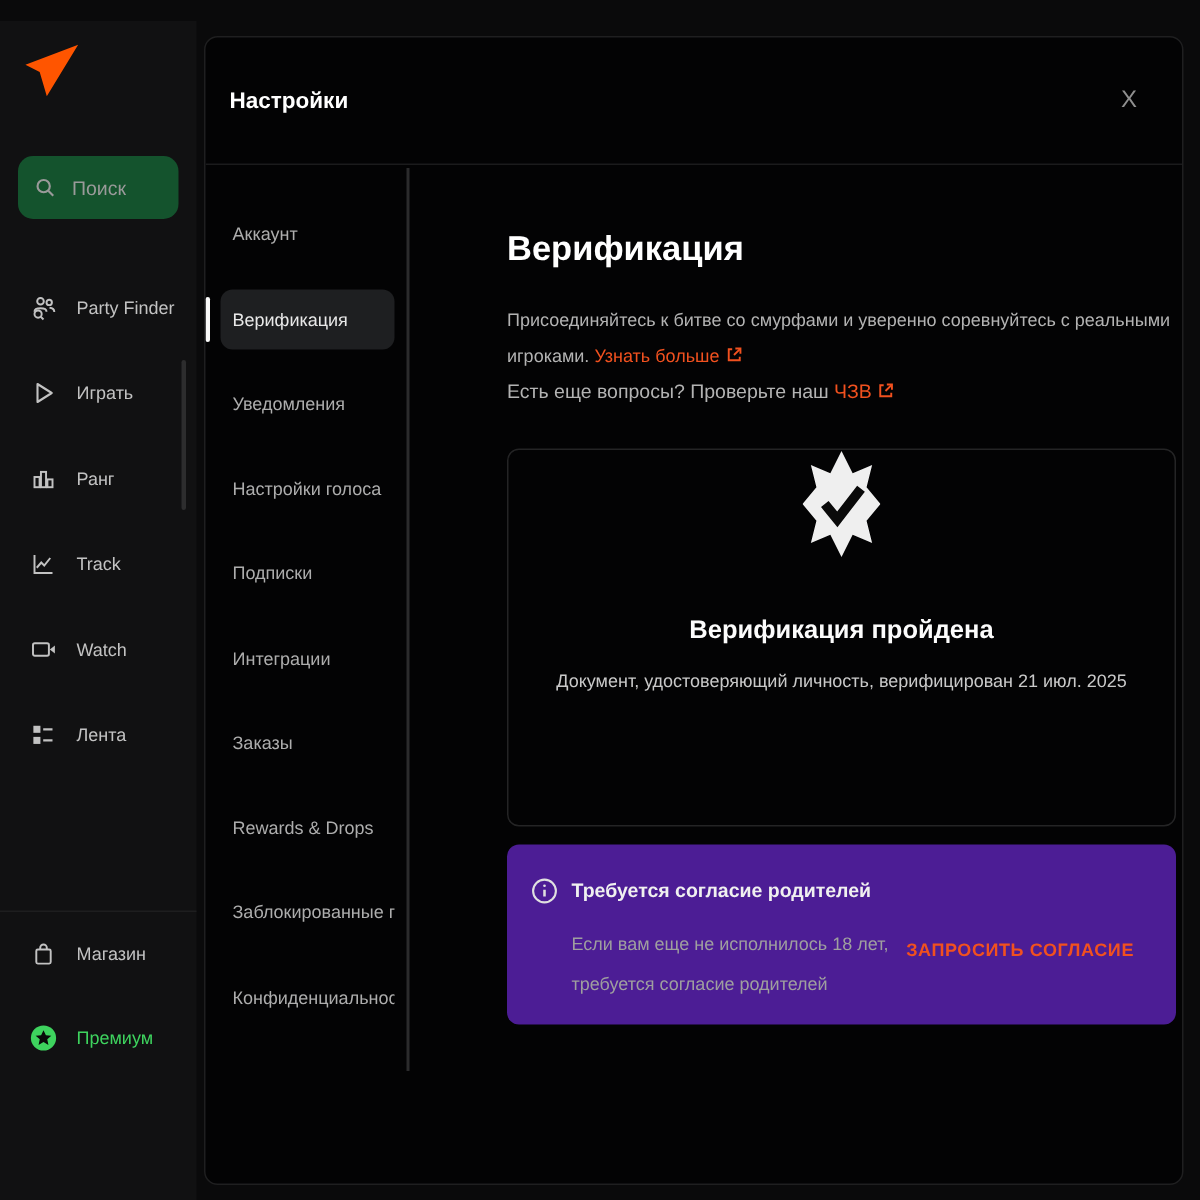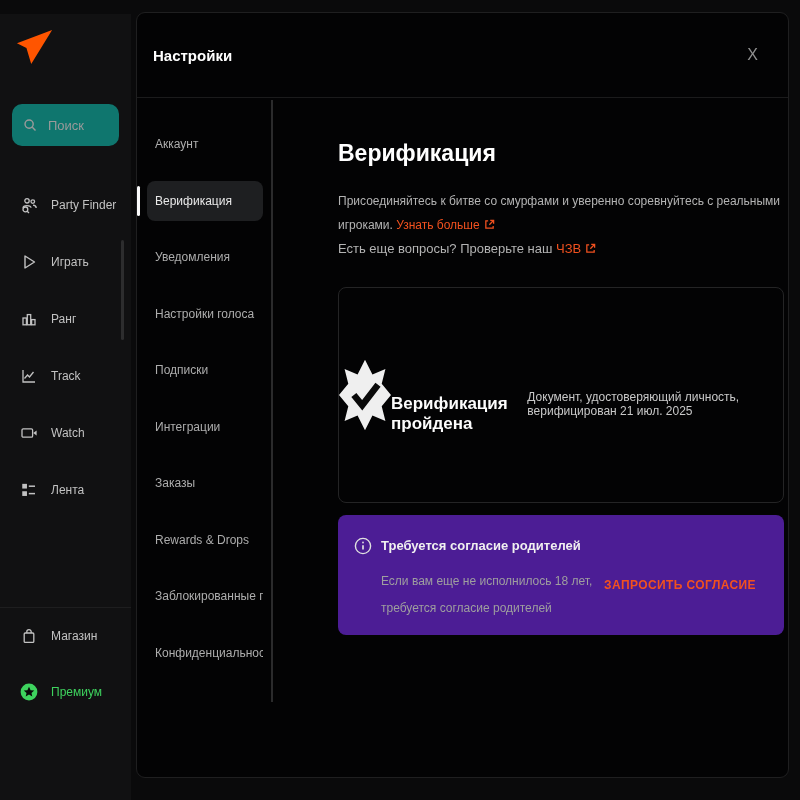--- a/index.html
+++ b/index.html
@@ -10,39 +10,39 @@
     -webkit-font-smoothing:antialiased;
     color:#e8e8e8;
   }
   .stage{position:relative;width:800px;height:800px;}
 
   
   .sidebar{position:absolute;left:0;top:14px;width:131px;height:786px;background:#111112;}
   .logo{position:absolute;left:16px;top:14px;width:38px;height:38px;}
   .searchbox{
     position:absolute;left:12px;top:90px;width:107px;height:42px;
-    background:#0f766e;border-radius:10px;display:flex;align-items:center;gap:8px;
+    background:#14532d;border-radius:10px;display:flex;align-items:center;gap:8px;
     padding:0 10px;box-sizing:border-box;
   }
   .searchbox input{
     background:transparent;border:none;outline:none;width:60px;
     font-family:"Liberation Sans",sans-serif;font-size:13px;color:#cfcfcf;
   }
   .searchbox input::placeholder{color:#9a9a9a;}
   .side-nav{position:absolute;left:0;top:162px;width:131px;}
   .side-nav.bottom{top:593px;border-top:1px solid #1e1e1f;padding-top:0;}
   .side-item{height:57px;display:flex;align-items:center;gap:13px;padding-left:20px;cursor:pointer;}
   .side-nav.bottom .side-item{height:56px;}
   .side-item .lbl{font-size:12px;color:#c2c2c2;}
   .side-item.premium .lbl{color:#3ed35e;}
   .side-scroll{position:absolute;right:7px;top:226px;width:3px;height:100px;background:#2d2d2e;border-radius:2px;}
 
   
   .modal{
-    position:absolute;left:136px;top:12px;width:653px;height:766px;
+    position:absolute;left:136px;top:24px;width:653px;height:766px;
     background:#030304;border:1px solid #1f1f20;border-radius:9px;
     box-sizing:border-box;overflow:hidden;
   }
   .modal-header{height:84px;display:flex;align-items:center;padding:0 26px 0 16px;border-bottom:1px solid #1b1b1c;}
   .modal-title{font-size:15px;font-weight:bold;color:#ffffff;}
   .modal-close{margin-left:auto;background:none;border:none;color:#8f8f8f;font-size:16px;
     font-family:"Liberation Sans",sans-serif;cursor:pointer;padding:4px;}
   .modal-body{display:flex;height:681px;}
 
   
@@ -59,23 +59,23 @@
 
   
   .content{flex:1;padding:42px 6px 0 65px;box-sizing:border-box;}
   .content h2{margin:0;font-size:23px;font-weight:bold;color:#ffffff;}
   .intro{margin:22px 0 0 0;font-size:12px;line-height:24px;color:#b3b3b3;max-width:450px;}
   .faq{margin:0;font-size:13px;line-height:24px;color:#b3b3b3;}
   .link{color:#f1511f;text-decoration:none;cursor:pointer;}
   .ext-ic{display:inline-block;vertical-align:-1px;margin-left:4px;}
 
   .status-card{
-    margin-top:26px;width:446px;height:216px;box-sizing:border-box;
+    margin-top:26px;width:446px;height:252px;box-sizing:border-box;
     border:1px solid #242425;border-radius:8px;
-    display:flex;flex-direction:row;align-items:center;
+    display:flex;flex-direction:column;align-items:center;
   }
   .status-title{margin-top:38px;font-size:17px;font-weight:bold;color:#fcfcfc;}
   .status-sub{margin-top:17px;font-size:12px;color:#c9c9c9;}
 
   .consent-card{
     margin-top:12px;width:446px;height:120px;box-sizing:border-box;
     background:#4c1d95;border-radius:8px;display:flex;align-items:flex-start;
     padding:22px 22px 0 16px;
   }
   .consent-main{display:flex;gap:9px;}

